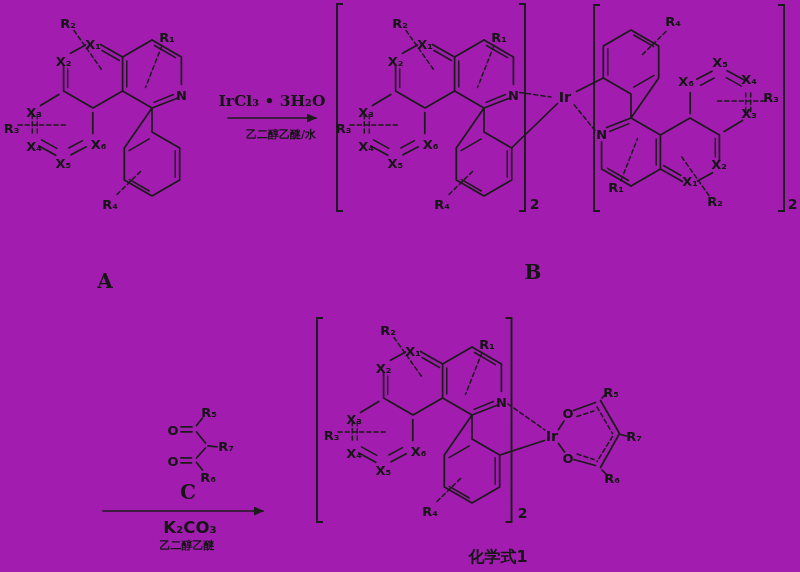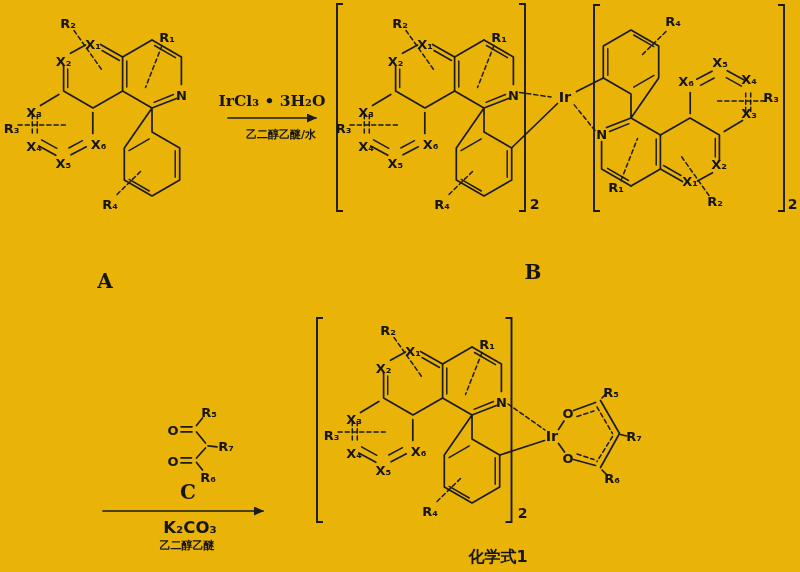--- a/index.html
+++ b/index.html
@@ -1,16 +1,16 @@
 <!DOCTYPE html>
 <html><head>
 <meta charset="utf-8">
 <style>
   html,body{margin:0;padding:0;background:#ffffff;}
-  .stage{position:relative;width:800px;height:572px;background:#eab308;overflow:hidden;}
+  .stage{position:relative;width:800px;height:572px;background:#a21caf;overflow:hidden;}
   svg{display:block;}
   .b{fill:none;stroke:#1b1b1b;stroke-width:1.7;stroke-linecap:round;stroke-linejoin:round;}
   .t{stroke-width:1.45;}
   .d{stroke-dasharray:4.2,3;stroke-width:1.5;}
   .br{stroke-width:1.9;fill:none;stroke:#1b1b1b;}
   .lbl{font:bold 13px "DejaVu Sans",sans-serif;fill:#151515;text-anchor:middle;}
   .ir{font:bold 14.5px "DejaVu Sans",sans-serif;fill:#151515;text-anchor:middle;}
   .s2{font:bold 14px "DejaVu Sans",sans-serif;fill:#151515;text-anchor:middle;}
   .rg{font:bold 15.5px "DejaVu Serif",serif;fill:#151515;text-anchor:middle;}
   .cn{font:bold 11px "DejaVu Sans",sans-serif;fill:#151515;text-anchor:middle;}

